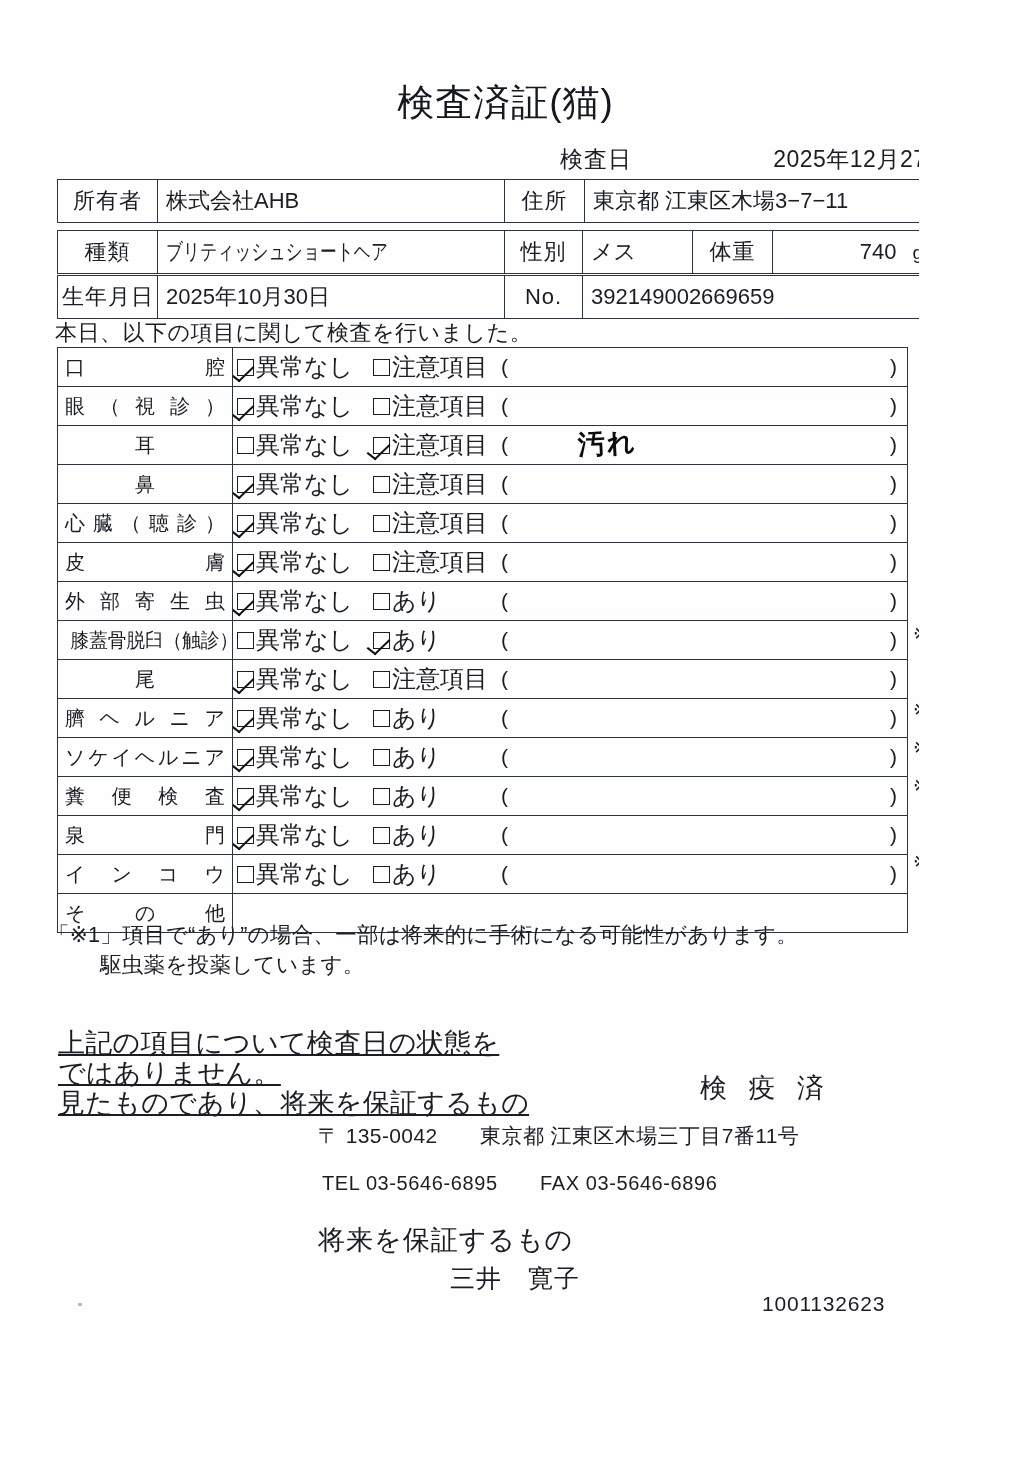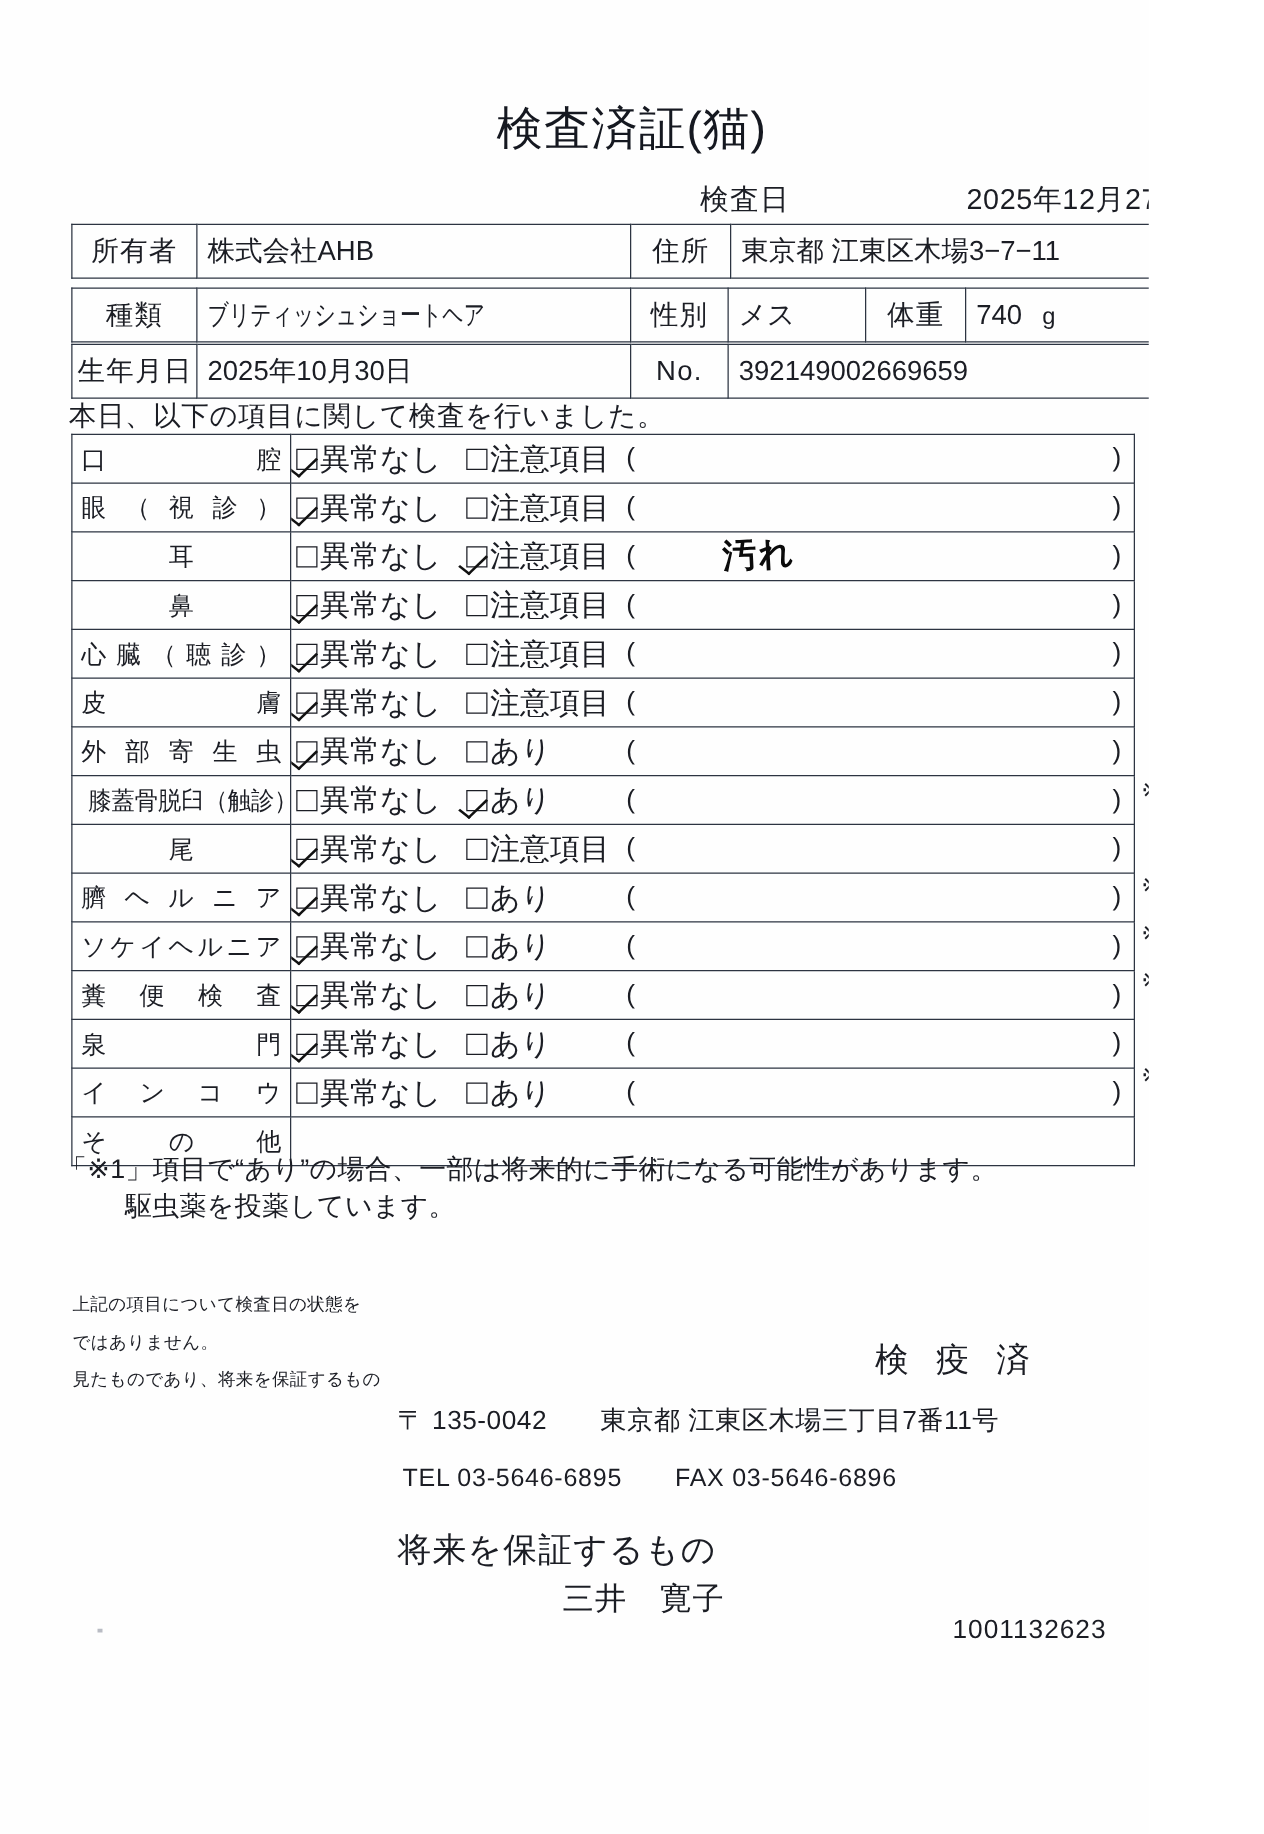--- a/index.html
+++ b/index.html
@@ -76,20 +76,21 @@
   .info-table td.hdr {
     text-align: center;
     letter-spacing: 1px;
     padding: 0 4px;
     margin-left: 45px;
   }
   .info-table td.val {
     text-align: left;
   }
   .info-table td.val-right {
+    text-align: right;
     padding-right: 14px;
   }
   .breed-text {
     display: inline-block;
     transform: scaleX(0.76);
     transform-origin: left center;
     font-size: 22px;
   }
   .weight-unit {
     display: inline-block;
@@ -218,23 +219,24 @@
     line-height: 30px;
     letter-spacing: 0.3px;
   }
   .notes .indent { padding-left: 52px; display: block; }
 
   
   .disclaimer {
     position: absolute;
     left: 58px;
     top: 1028px;
-    font-size: 14px;
+    font-size: 27px;
     line-height: 30px;
     letter-spacing: 0.3px;
+    text-decoration: underline;
   }
   .stamp {
     position: absolute;
     left: 700px;
     top: 1070px;
     font-size: 27px;
     letter-spacing: 7px;
   }
 
   

